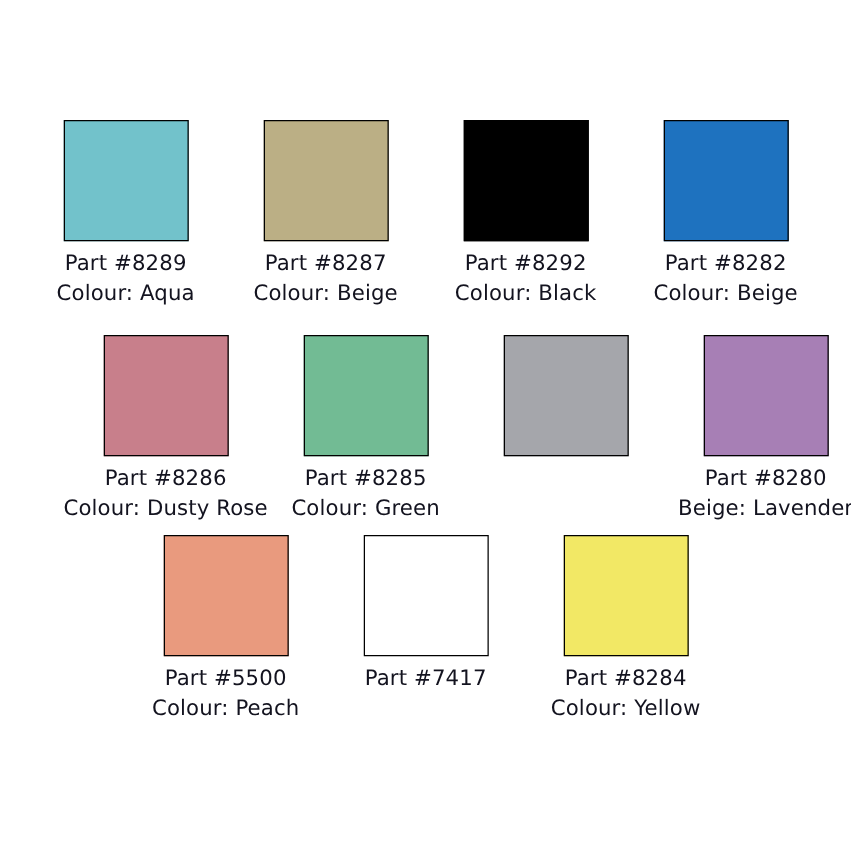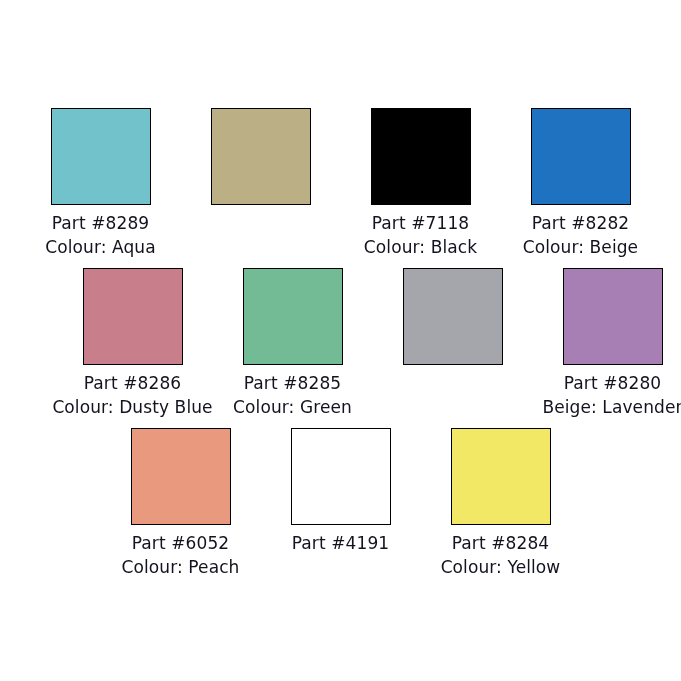--- a/index.html
+++ b/index.html
@@ -24,21 +24,21 @@
   }
   .swatch-row {
     position: absolute;
     left: 0;
     width: 681px;
     display: flex;
     flex-direction: row;
     justify-content: center;
     align-items: flex-start;
   }
-  #row-1 { top: 108px; }
+  #row-1 { top: 96px; }
   #row-2 { top: 268px; padding-left: 32px; }
   #row-3 { top: 428px; }
 
   .swatch-cell {
     width: 160px;
     display: flex;
     flex-direction: column;
     align-items: center;
     box-sizing: border-box;
   }
@@ -73,42 +73,46 @@
   <div class="swatch-row" id="row-1">
       <div class="swatch-cell">
         <div class="swatch-chip" style="background: rgb(114, 194, 203); border-color: rgb(0, 0, 0);"></div>
         <div class="swatch-caption">
           <span class="caption-part">Part #8289</span>
           <span class="caption-colour">Colour: Aqua</span>
         </div>
       </div>
       <div class="swatch-cell">
         <div class="swatch-chip" style="background: rgb(187, 175, 133); border-color: rgb(0, 0, 0);"></div>
+        <div class="swatch-caption">
+          <span class="caption-part">Part #8287</span>
+          <span class="caption-colour">Colour: Beige</span>
+        </div>
       </div>
       <div class="swatch-cell">
         <div class="swatch-chip" style="background: rgb(0, 0, 0); border-color: rgb(0, 0, 0);"></div>
         <div class="swatch-caption">
-          <span class="caption-part">Part #7118</span>
+          <span class="caption-part">Part #8292</span>
           <span class="caption-colour">Colour: Black</span>
         </div>
       </div>
       <div class="swatch-cell">
         <div class="swatch-chip" style="background: rgb(30, 114, 191); border-color: rgb(0, 0, 0);"></div>
         <div class="swatch-caption">
           <span class="caption-part">Part #8282</span>
           <span class="caption-colour">Colour: Beige</span>
         </div>
       </div>
     </div>
   <div class="swatch-row" id="row-2">
       <div class="swatch-cell">
         <div class="swatch-chip" style="background: rgb(200, 127, 139); border-color: rgb(0, 0, 0);"></div>
         <div class="swatch-caption">
           <span class="caption-part">Part #8286</span>
-          <span class="caption-colour">Colour: Dusty Blue</span>
+          <span class="caption-colour">Colour: Dusty Rose</span>
         </div>
       </div>
       <div class="swatch-cell">
         <div class="swatch-chip" style="background: rgb(114, 187, 148); border-color: rgb(0, 0, 0);"></div>
         <div class="swatch-caption">
           <span class="caption-part">Part #8285</span>
           <span class="caption-colour">Colour: Green</span>
         </div>
       </div>
       <div class="swatch-cell">
@@ -119,28 +123,28 @@
         <div class="swatch-caption">
           <span class="caption-part">Part #8280</span>
           <span class="caption-colour">Beige: Lavender</span>
         </div>
       </div>
     </div>
   <div class="swatch-row" id="row-3">
       <div class="swatch-cell">
         <div class="swatch-chip" style="background: rgb(233, 154, 126); border-color: rgb(0, 0, 0);"></div>
         <div class="swatch-caption">
-          <span class="caption-part">Part #6052</span>
+          <span class="caption-part">Part #5500</span>
           <span class="caption-colour">Colour: Peach</span>
         </div>
       </div>
       <div class="swatch-cell">
         <div class="swatch-chip" style="background: rgb(255, 255, 255); border-color: rgb(0, 0, 0);"></div>
         <div class="swatch-caption">
-          <span class="caption-part">Part #4191</span>
+          <span class="caption-part">Part #7417</span>
         </div>
       </div>
       <div class="swatch-cell">
         <div class="swatch-chip" style="background: rgb(242, 232, 101); border-color: rgb(0, 0, 0);"></div>
         <div class="swatch-caption">
           <span class="caption-part">Part #8284</span>
           <span class="caption-colour">Colour: Yellow</span>
         </div>
       </div>
     </div>

